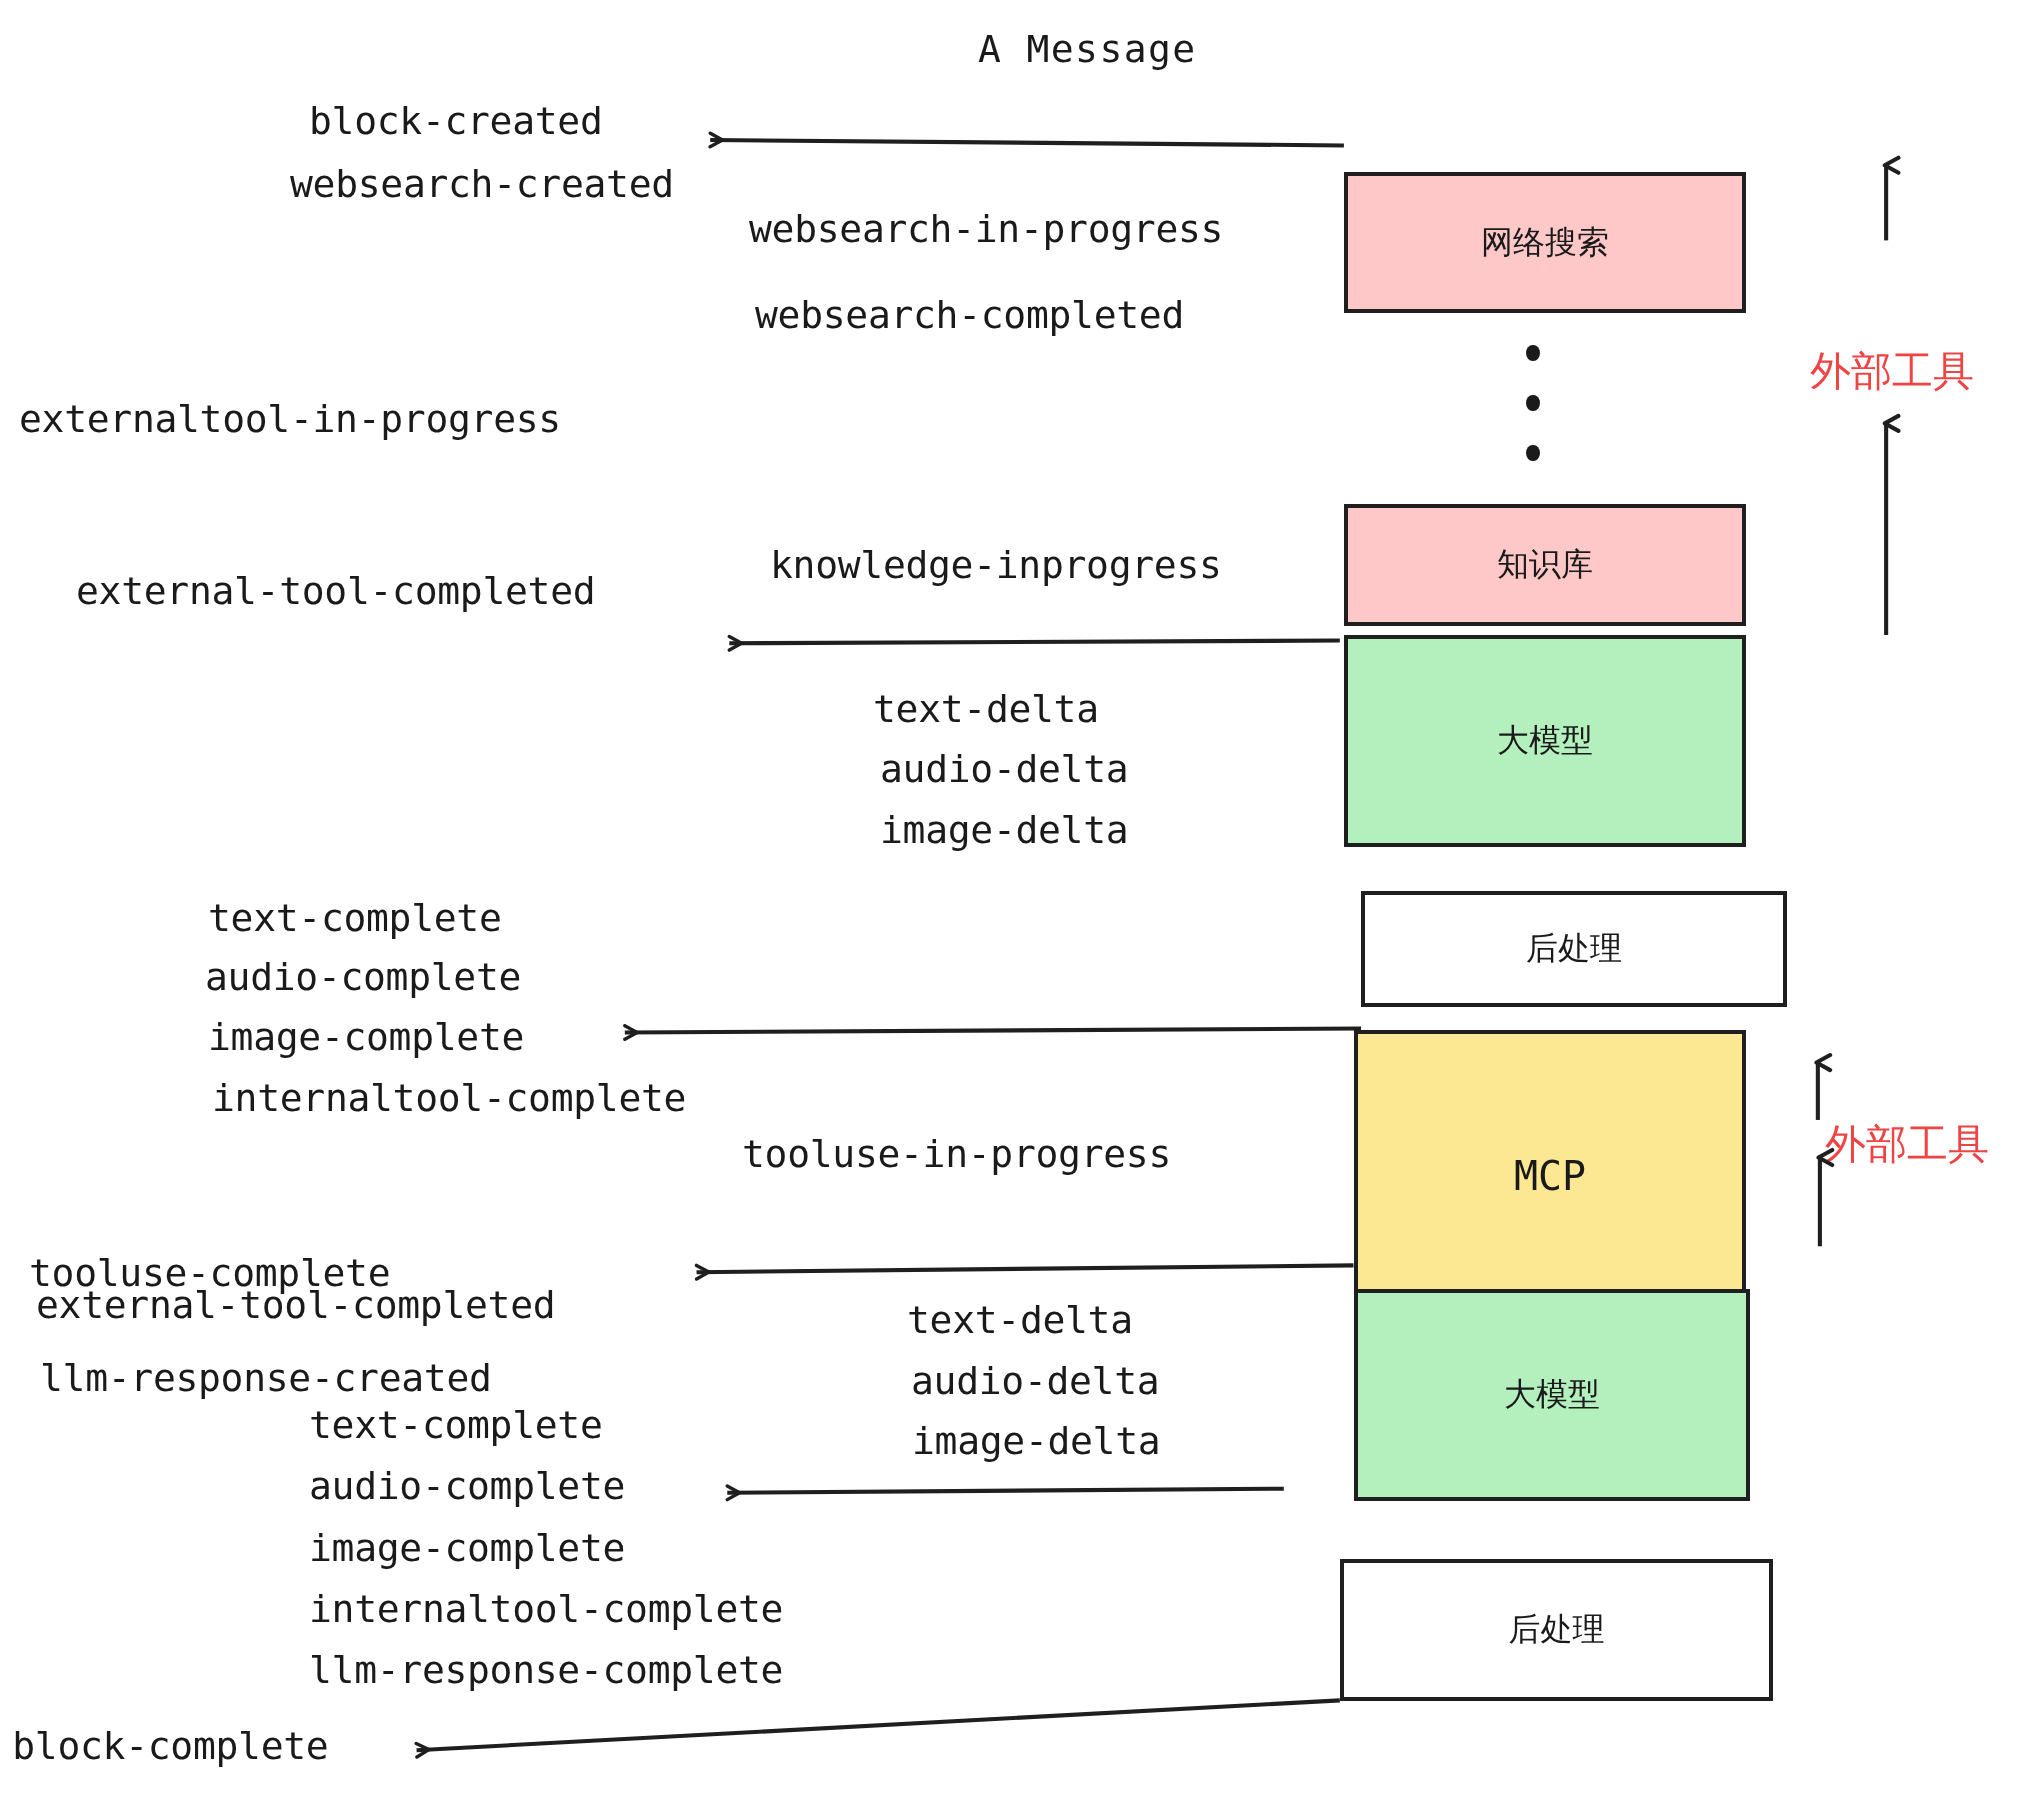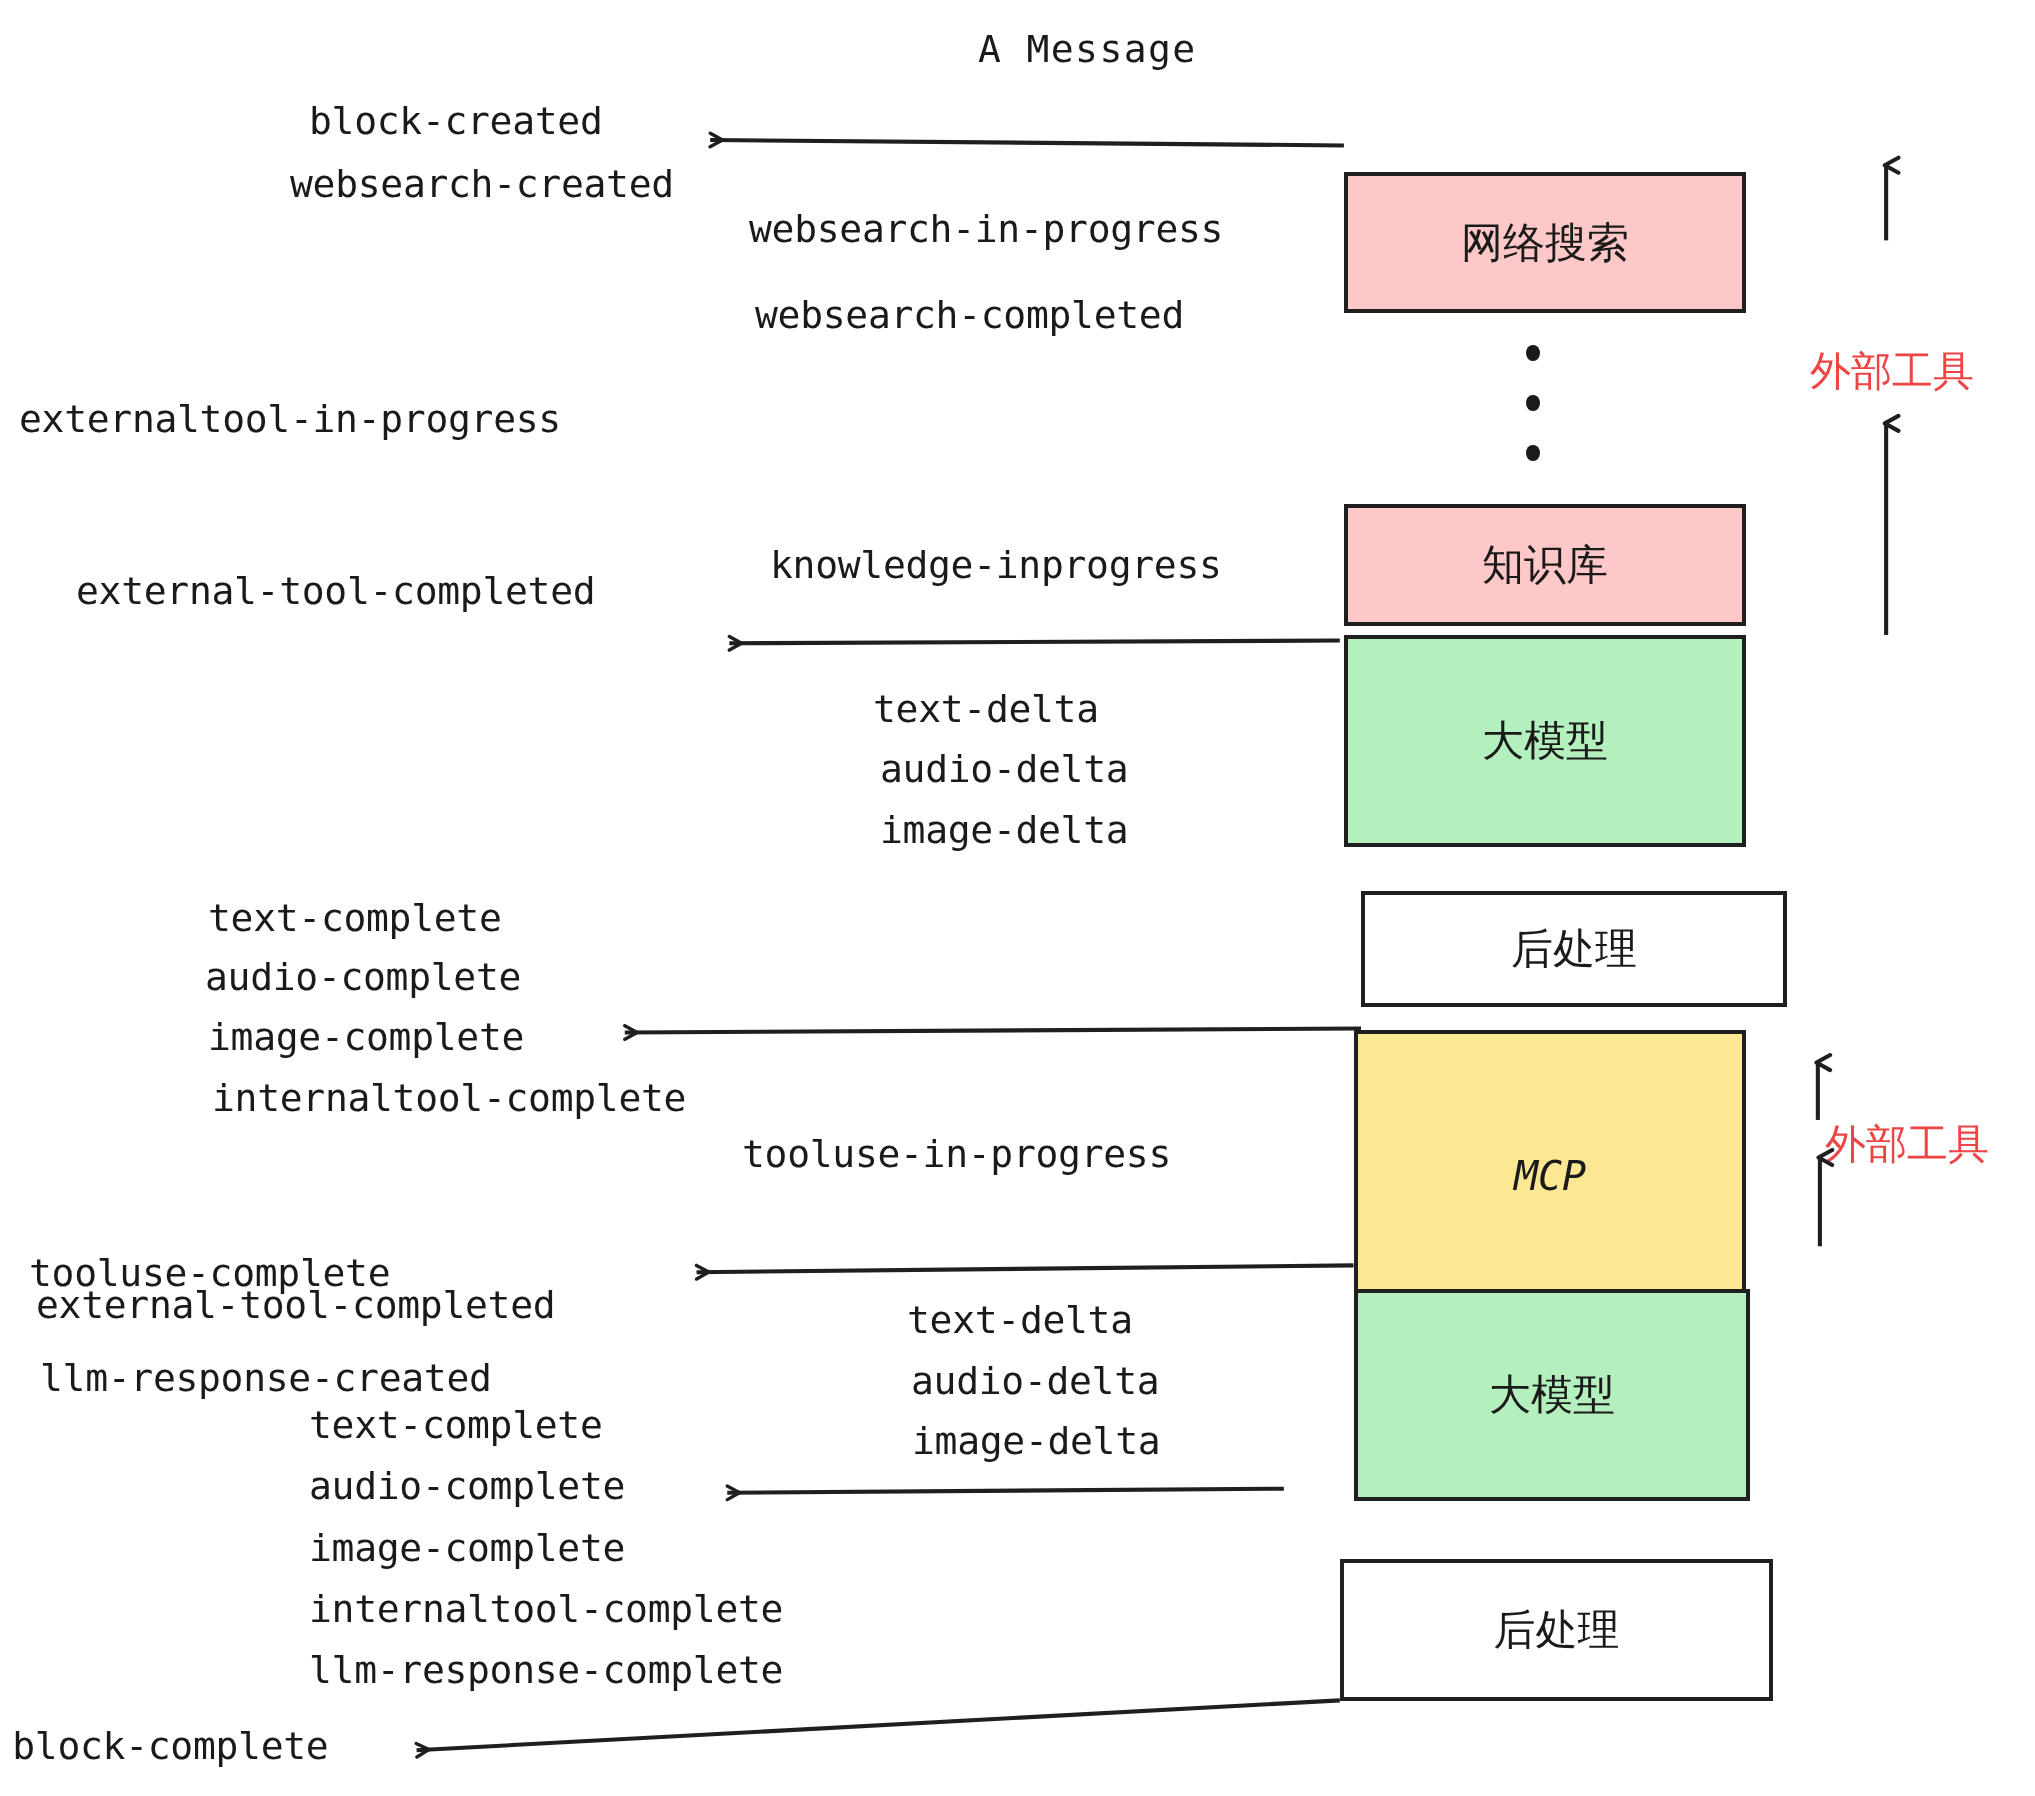--- a/index.html
+++ b/index.html
@@ -34,21 +34,21 @@
     margin-top: 6px;
   }
   .box {
     position: absolute;
     box-sizing: border-box;
     border: 4.1px solid #1f1f1f;
     display: flex;
     align-items: center;
     justify-content: center;
     font-family: Liberation Mono, monospace;
-    font-size: 42px;
+    font-size: 32px;
     color: #1a1a1a;
     font-weight: 400;
   }
   .box.mono {
     font-family: "DejaVu Sans Mono", monospace;
     font-size: 40px;
   }
   .side-lbl {
     position: absolute;
     font-family: "DejaVu Sans", sans-serif;
@@ -88,21 +88,21 @@
   </div>
 
   <div class="box" style="left:1344px; top:635px; width:402px; height:212px; background:#b4f0be;">
     <span>大模型</span>
   </div>
 
   <div class="box" style="left:1361px; top:891px; width:426px; height:116px; background:#ffffff;">
     <span>后处理</span>
   </div>
 
-  <div class="box mono" style="left:1354px; top:1030px; width:392px; height:291px; background:#fce893;font-style:italic;">
+  <div class="box mono" style="left:1354px; top:1030px; width:392px; height:291px; background:#fce893;">
     <span>MCP</span>
   </div>
 
   <div class="box" style="left:1354px; top:1289px; width:396px; height:212px; background:#b4f0be;">
     <span>大模型</span>
   </div>
 
   <div class="box" style="left:1340px; top:1559px; width:433px; height:142px; background:#ffffff;">
     <span>后处理</span>
   </div>

